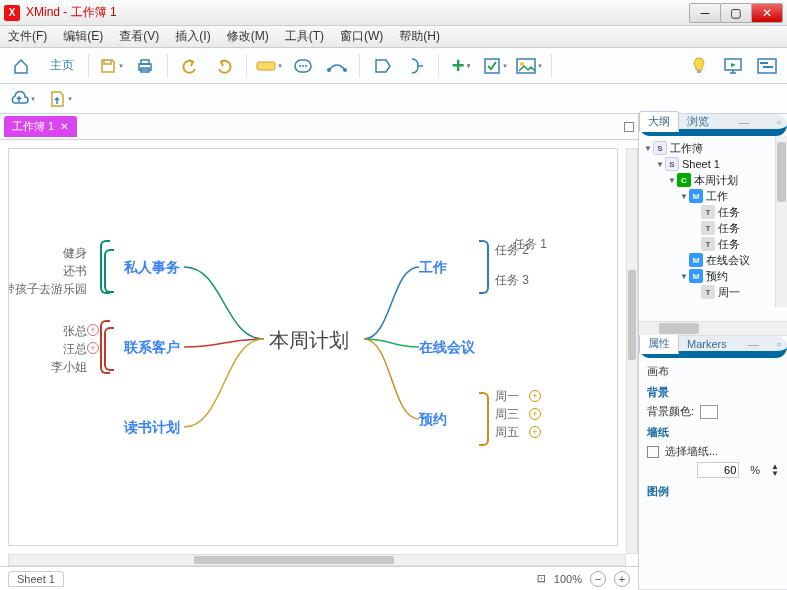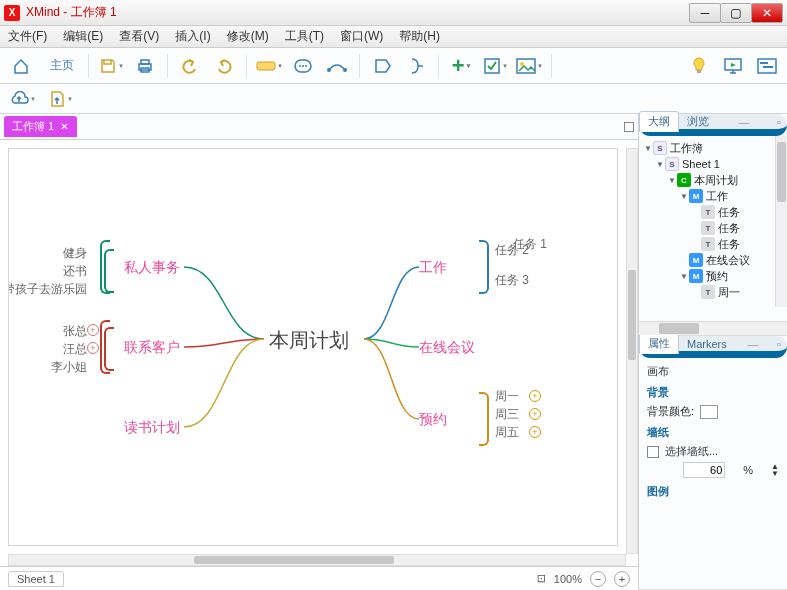--- a/index.html
+++ b/index.html
@@ -50,25 +50,25 @@
 .tS { background:#eef; border:1px solid #ccd; color:#557;}
 .tree-hscroll { height:14px; background:#f0f0f0; border-top:1px solid #ddd; position:relative;}
 .tree-hscroll .th { position:absolute; top:1px; bottom:1px; left:20px; width:40px; background:#c7c7c7; border-radius:2px;}
 .tree-vscroll { position:absolute; right:0; top:0; bottom:14px; width:12px; background:#f0f0f0; border-left:1px solid #ddd;}
 .tree-vscroll .tv { position:absolute; left:1px; right:1px; top:6px; height:60px; background:#c7c7c7; border-radius:2px;}
 .props { padding:6px 8px; font-size:11px; color:#1b6aa0;}
 .props .grp { color:#1b6aa0; font-weight:bold; margin:6px 0 4px;}
 .props .row { display:flex; align-items:center; gap:6px; color:#333; margin:3px 0;}
 .swatch { width:18px; height:14px; background:#fff; border:1px solid #999;}
 .chk { width:12px; height:12px; border:1px solid #888; display:inline-flex; align-items:center; justify-content:center; font-size:9px; color:#2a7;}
-.pct { display:flex; align-items:center; gap:18px; font-size:11px;}
+.pct { display:flex; align-items:center; gap:11px; font-size:11px;}
 .pct input { width:42px; text-align:right; border:1px solid #ccc; padding:1px 2px; font-size:11px;}
 .node { position:absolute; display:flex; align-items:center; font-size:14px; white-space:nowrap;}
 .center { font-size:20px; color:#444;}
-.sub { font-size:14px; color:#ec4899;}
+.sub { font-size:14px; color:#3b82f6;font-weight:bold;}
 .leaf { font-size:12px; color:#666;}
 .plus { width:12px; height:12px; border:1px solid #c77; border-radius:50%; display:inline-flex; align-items:center; justify-content:center; font-size:9px; color:#c77; margin:0 4px;}
 svg.branch { position:absolute; overflow:visible; pointer-events:none;}
 .brace { position:absolute; width:10px; border-left:2px solid; border-top:2px solid; border-bottom:2px solid; border-radius:6px 0 0 6px;}
 .brace.r { border-left:none; border-right:2px solid; border-radius:0 6px 6px 0;}
 </style>
 </head>
 <body>
 
 <div class="titlebar">

